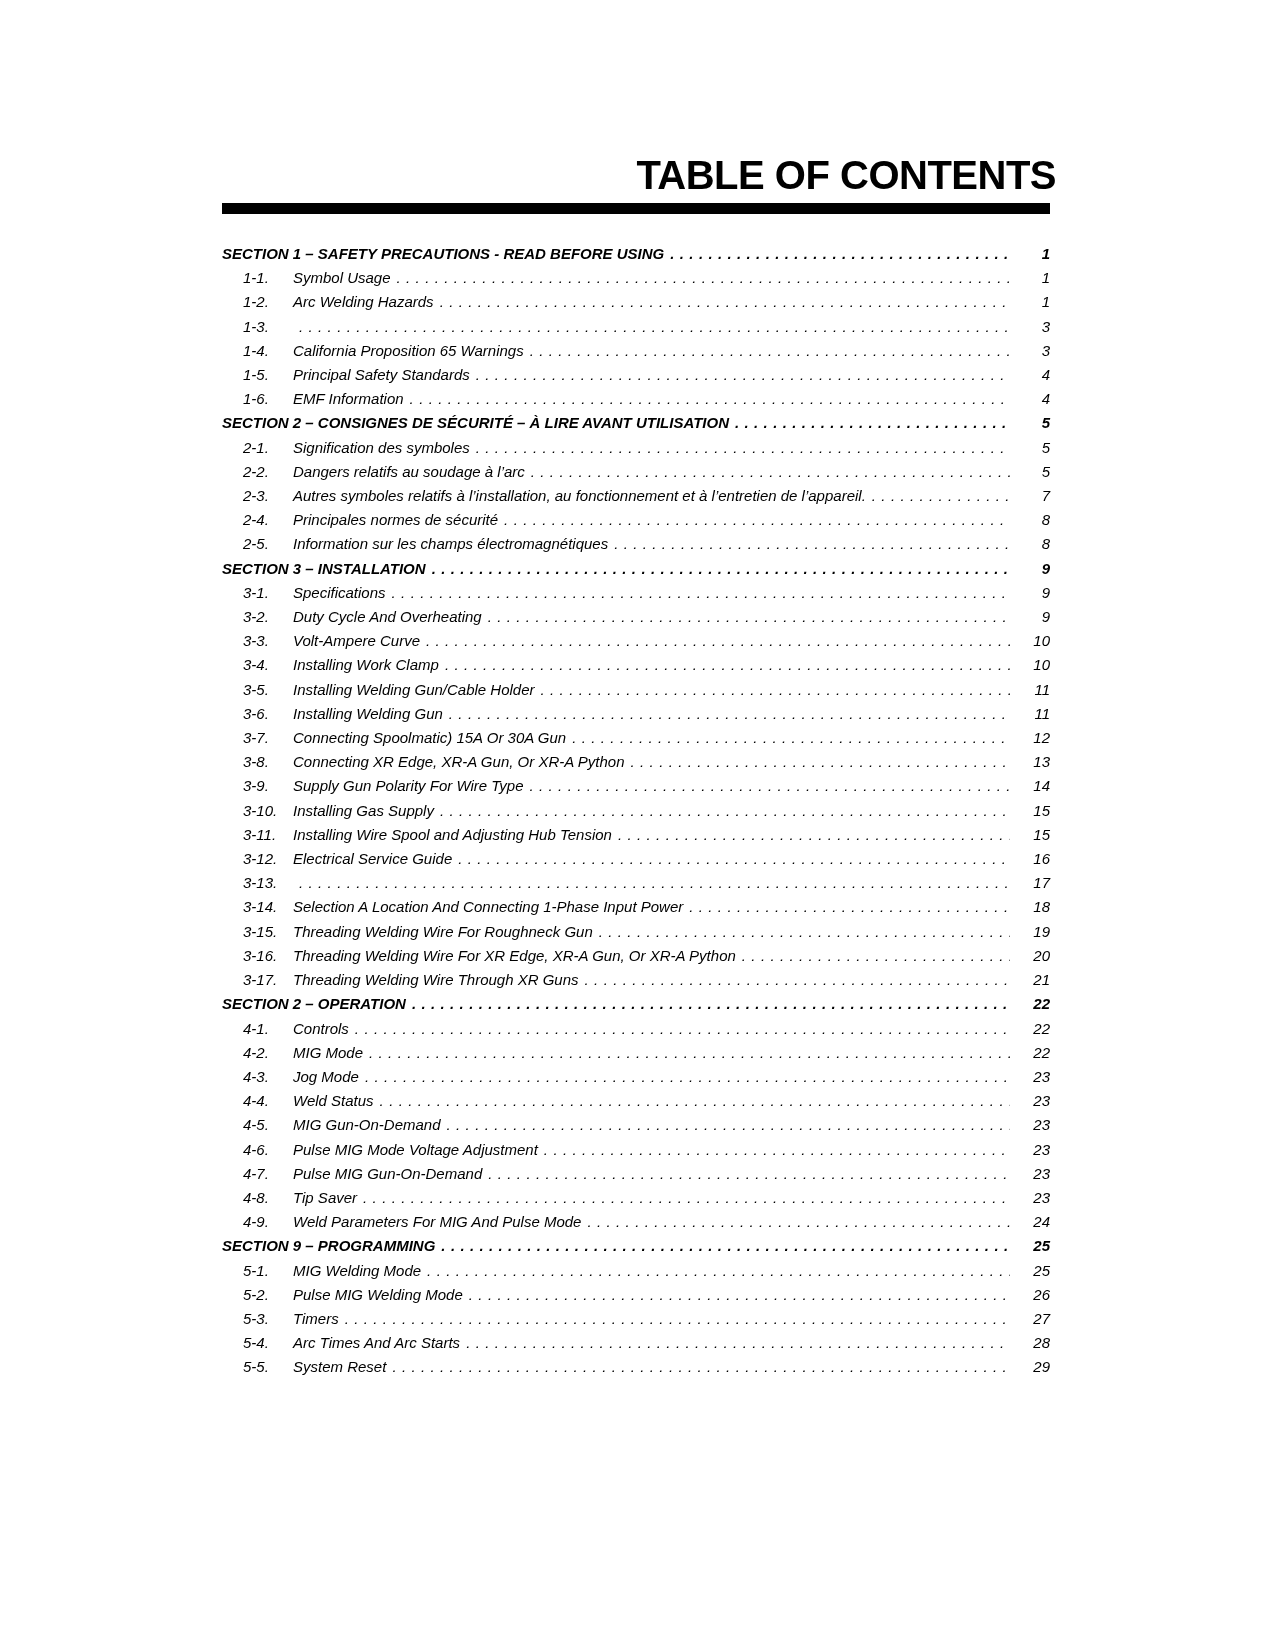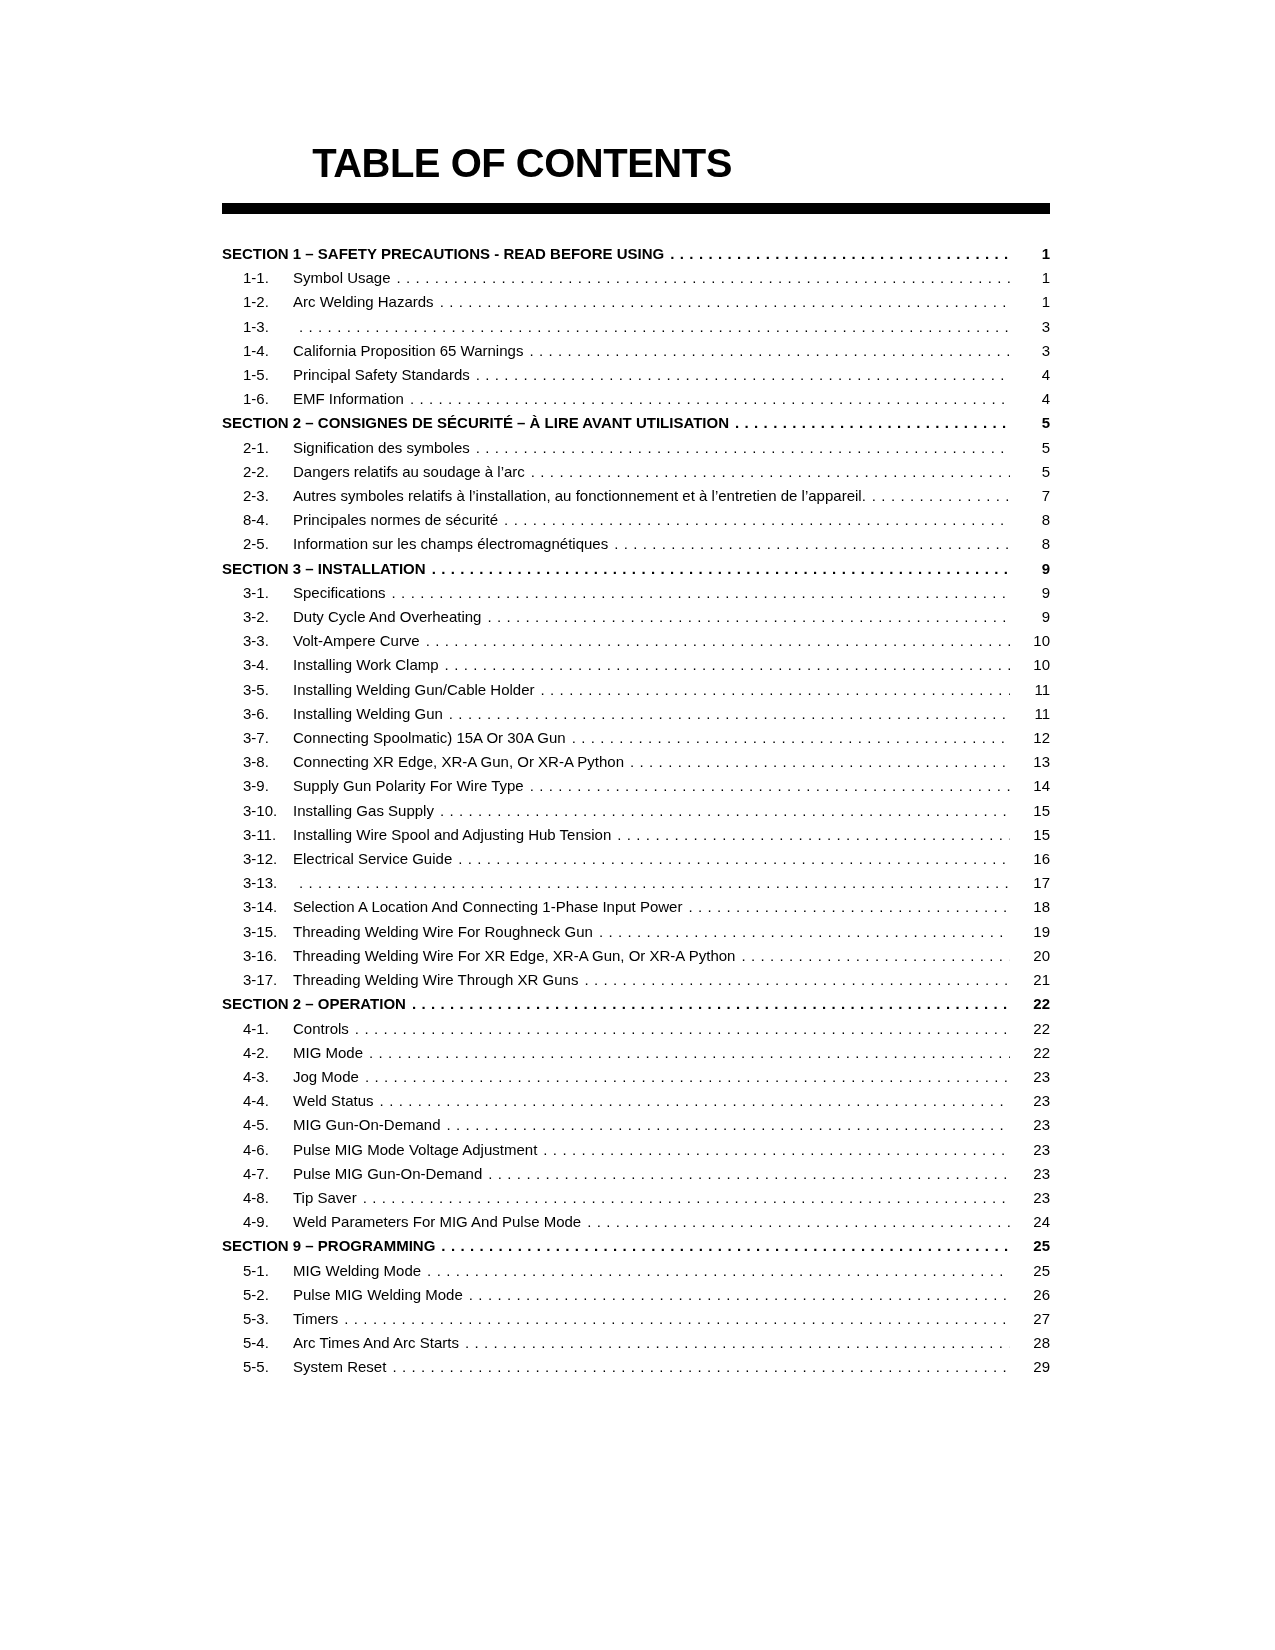--- a/index.html
+++ b/index.html
@@ -14,22 +14,22 @@
     background: #ffffff;
     color: #000000;
     font-family: "Liberation Sans", sans-serif;
     overflow: hidden;
   }
   .title {
     position: absolute;
     top: 140px;
     left: 0;
     width: 1044px;
-    margin: 0;
-    text-align: center;
+    margin: 12px;
+    text-align: right;
     font-size: 40px;
     line-height: 46px;
     font-weight: bold;
     letter-spacing: -0.5px;
   }
   .rule {
     position: absolute;
     top: 203px;
     left: 222px;
     width: 828px;
@@ -41,20 +41,21 @@
     top: 242px;
     left: 222px;
     width: 828px;
     font-size: 15px;
     line-height: 24.2px;
   }
   .row {
     display: flex;
     align-items: flex-end;
     white-space: nowrap;
+    font-style: italic;
   }
   .section-row {
     font-weight: bold;
   }
   .item-row {
     padding-left: 21px;
   }
   .item-row .num {
     flex: none;
     width: 50px;
@@ -151,21 +152,21 @@
   </div>
 
   <div class="row item-row">
     <span class="num">2-3.</span>
     <span class="label">Autres symboles relatifs à l’installation, au fonctionnement et à l’entretien de l’appareil.</span>
     <span class="leader">. . . . . . . . . . . . . . . . . . . . . . . . . . . . . . . . . . . . . . . . . . . . . . . . . . . . . . . . . . . . . . . . . . . . . . . . . . . . . . . . . . . . . . . . . . . . . . . . . . . . . . . . . . . . . . . . . . . . . . . . . . . . . . . . . . . . . . . . . . . . . . . . . . . . . . . . . . . . . . . . . . . . . . . . . . . . . . . . . . . . . . . . . . . . . . . . . . . . . . . . . . . . . . . . . . . . . . . . . . . . </span>
     <span class="page-num">7</span>
   </div>
 
   <div class="row item-row">
-    <span class="num">8-4.</span>
+    <span class="num">2-4.</span>
     <span class="label">Principales normes de sécurité</span>
     <span class="leader">. . . . . . . . . . . . . . . . . . . . . . . . . . . . . . . . . . . . . . . . . . . . . . . . . . . . . . . . . . . . . . . . . . . . . . . . . . . . . . . . . . . . . . . . . . . . . . . . . . . . . . . . . . . . . . . . . . . . . . . . . . . . . . . . . . . . . . . . . . . . . . . . . . . . . . . . . . . . . . . . . . . . . . . . . . . . . . . . . . . . . . . . . . . . . . . . . . . . . . . . . . . . . . . . . . . . . . . . . . . . </span>
     <span class="page-num">8</span>
   </div>
 
   <div class="row item-row">
     <span class="num">2-5.</span>
     <span class="label">Information sur les champs électromagnétiques</span>
     <span class="leader">. . . . . . . . . . . . . . . . . . . . . . . . . . . . . . . . . . . . . . . . . . . . . . . . . . . . . . . . . . . . . . . . . . . . . . . . . . . . . . . . . . . . . . . . . . . . . . . . . . . . . . . . . . . . . . . . . . . . . . . . . . . . . . . . . . . . . . . . . . . . . . . . . . . . . . . . . . . . . . . . . . . . . . . . . . . . . . . . . . . . . . . . . . . . . . . . . . . . . . . . . . . . . . . . . . . . . . . . . . . . </span>
     <span class="page-num">8</span>

